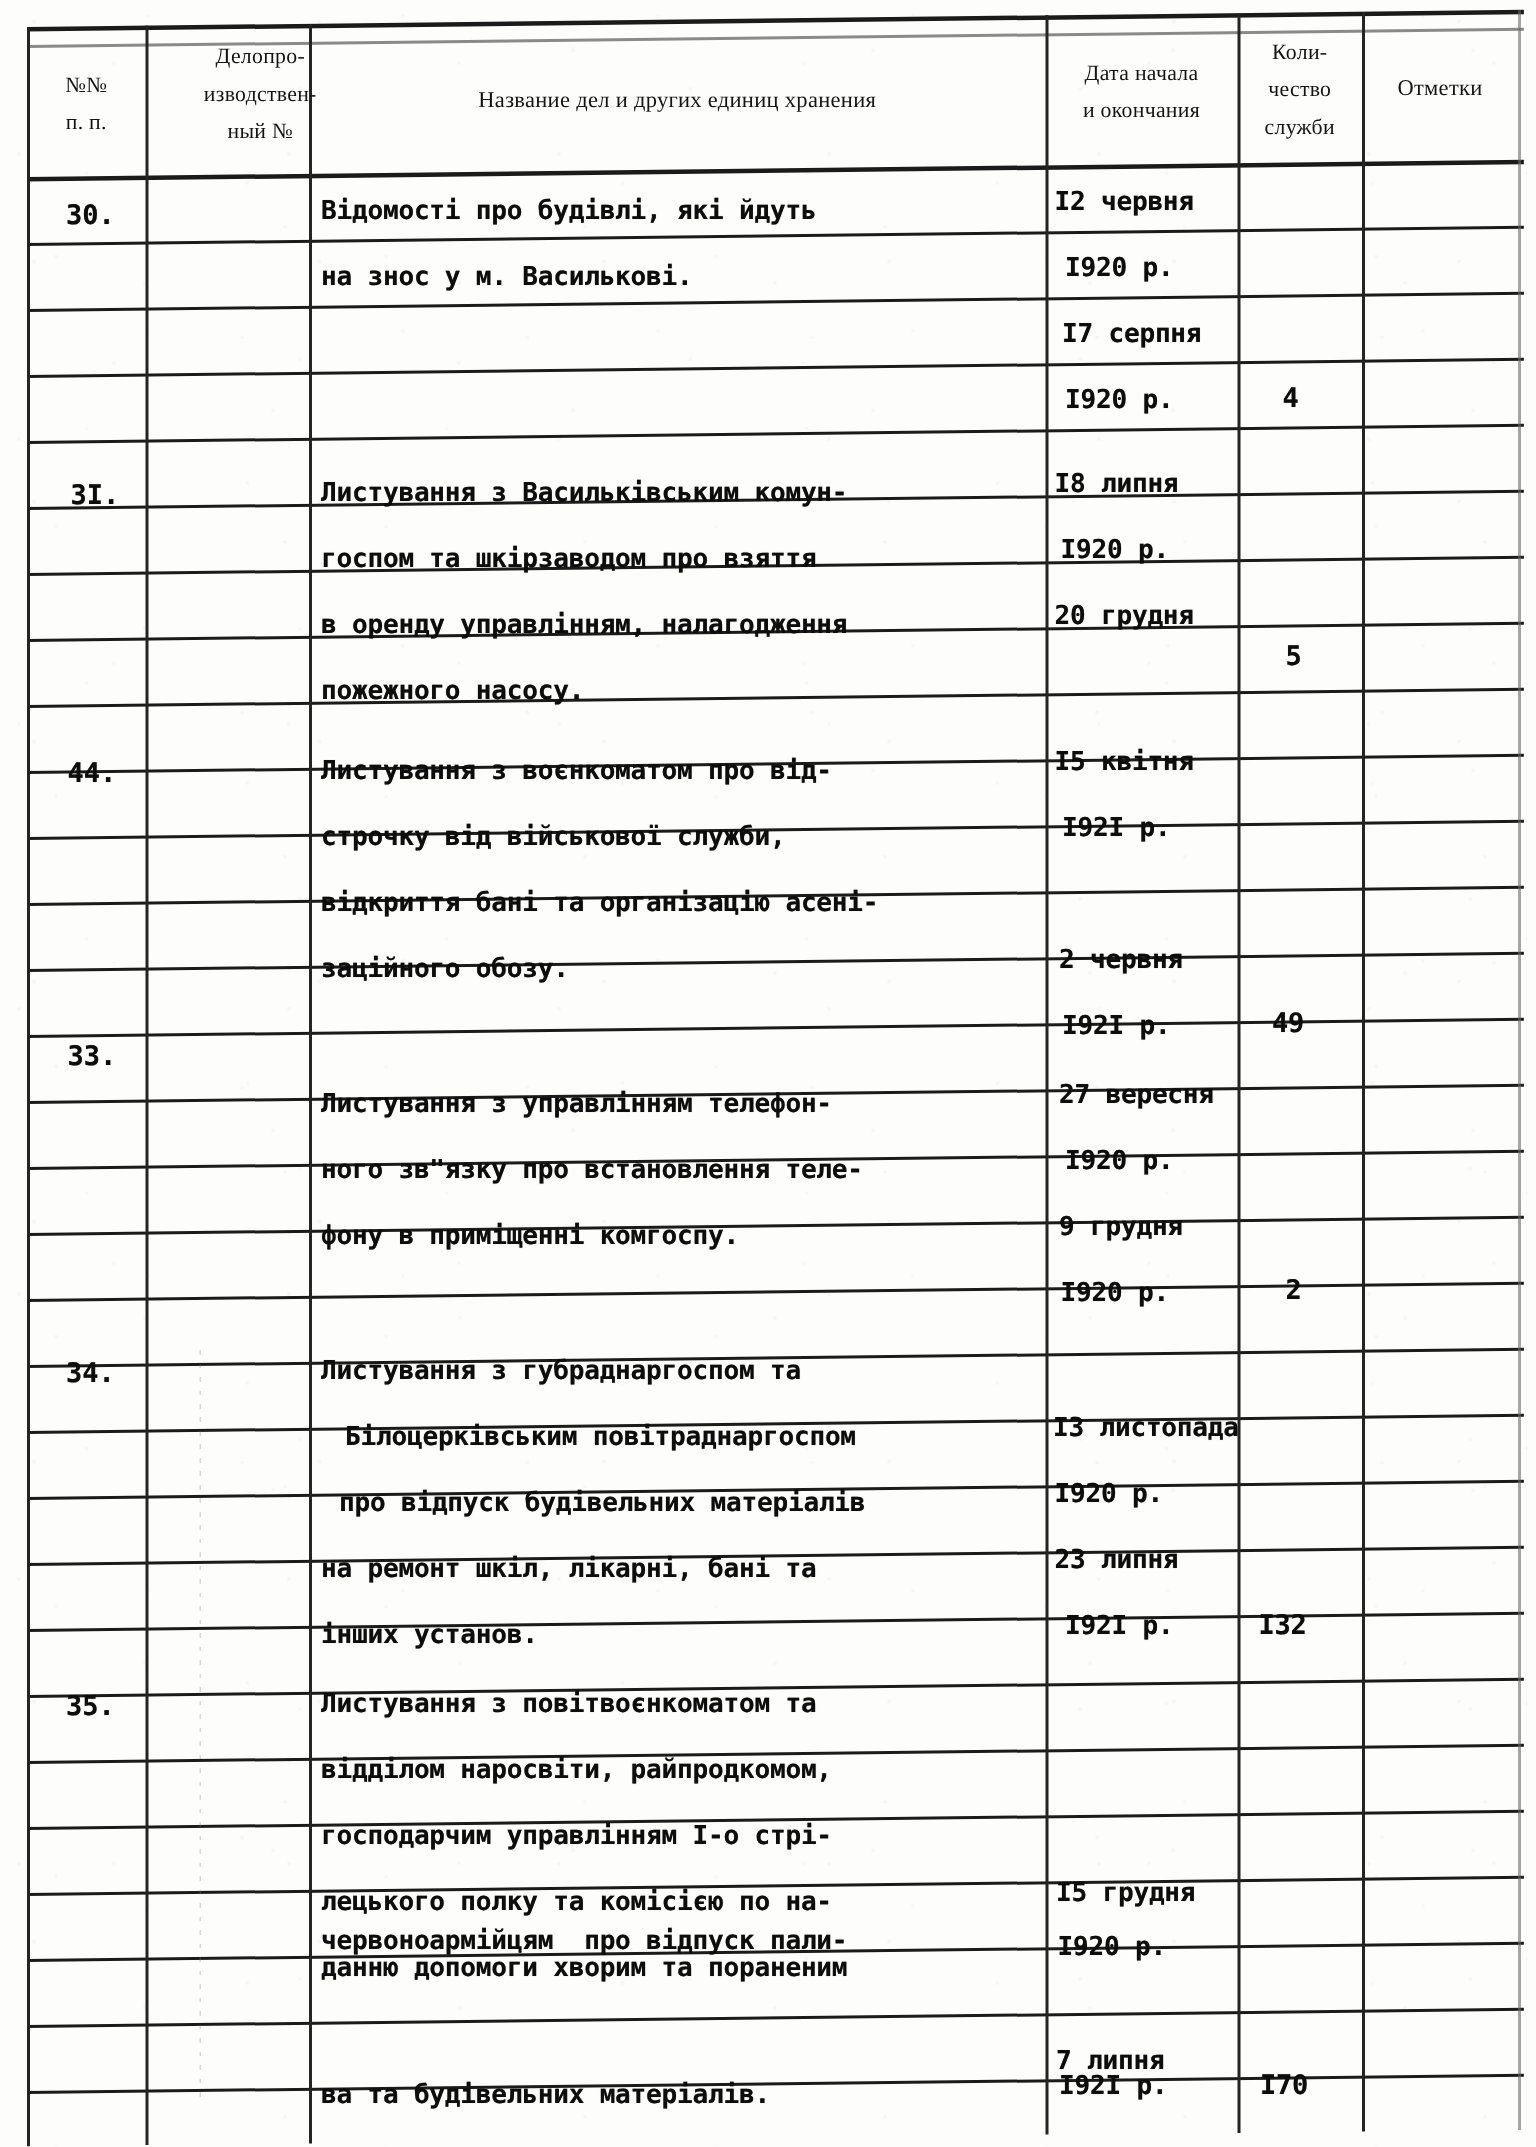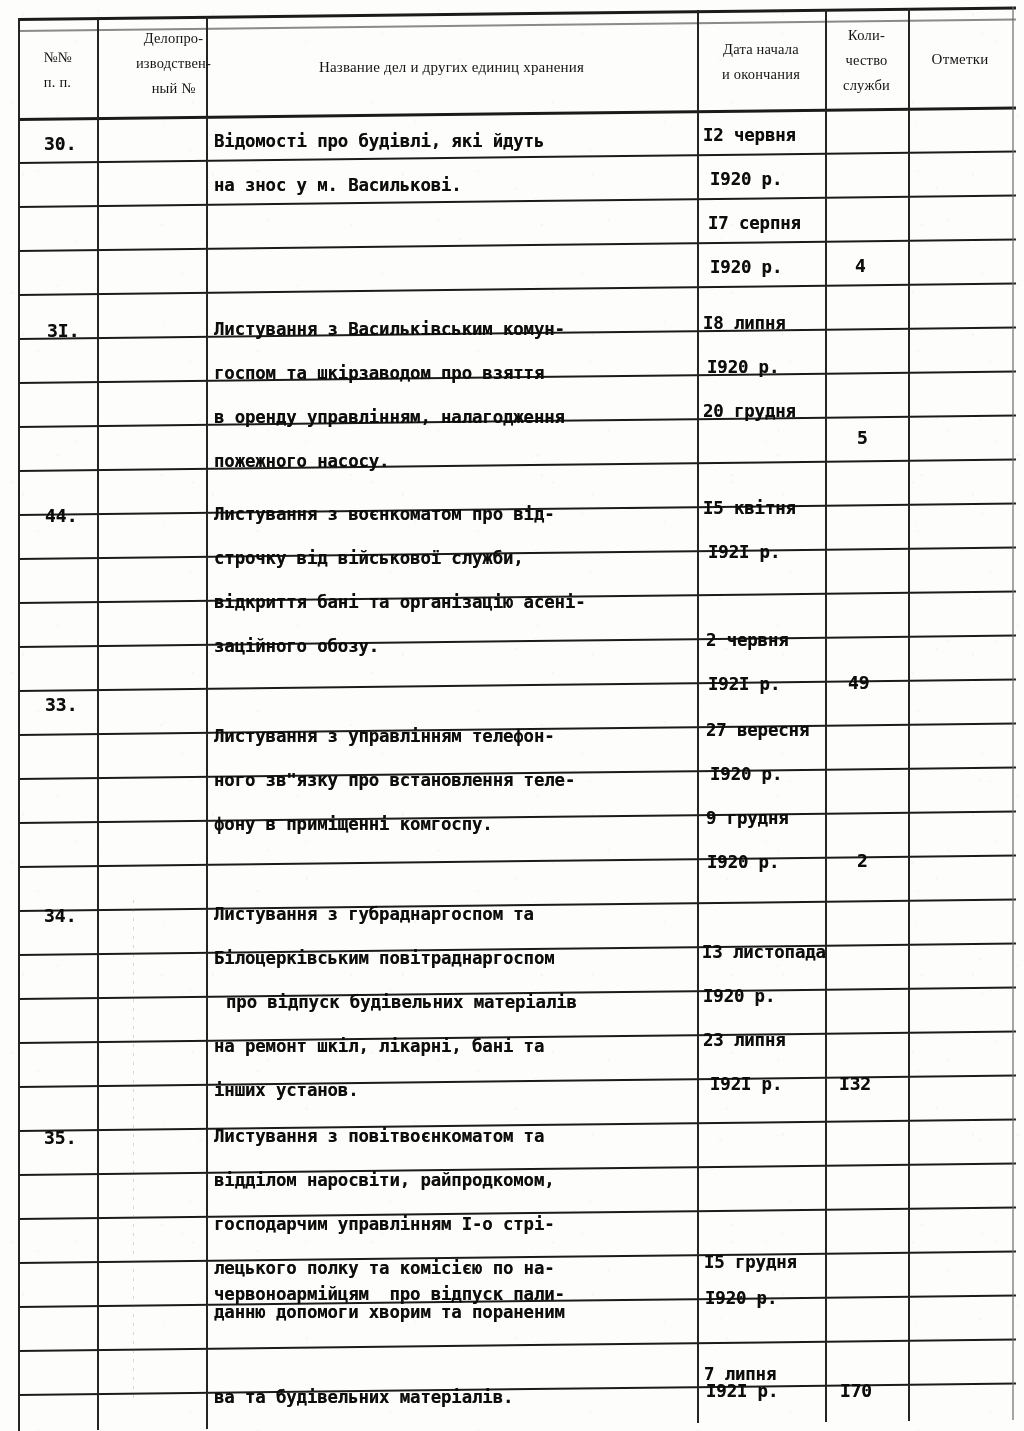--- a/index.html
+++ b/index.html
@@ -184,21 +184,21 @@
       <div class="tw " style="left: 214px; top: 406.746px;">в оренду управлінням, налагодження</div>
       <div class="tw " style="left: 214px; top: 450.746px;">пожежного насосу.</div>
       <div class="tw " style="left: 214px; top: 503.746px;">Листування з воєнкоматом про від-</div>
       <div class="tw " style="left: 214px; top: 547.746px;">строчку від військової служби,</div>
       <div class="tw " style="left: 214px; top: 591.746px;">відкриття бані та організацію асені-</div>
       <div class="tw " style="left: 214px; top: 635.746px;">заційного обозу.</div>
       <div class="tw " style="left: 214px; top: 725.746px;">Листування з управлінням телефон-</div>
       <div class="tw " style="left: 214px; top: 769.746px;">ного зв"язку про встановлення теле-</div>
       <div class="tw " style="left: 214px; top: 813.746px;">фону в приміщенні комгоспу.</div>
       <div class="tw " style="left: 214px; top: 903.746px;">Листування з губраднаргоспом та</div>
-      <div class="tw " style="left: 214px; top: 947.746px;">Білоцерківським повітраднаргоспом</div>
+      <div class="tw " style="left: 230px; top: 947.746px;">Білоцерківським повітраднаргоспом</div>
       <div class="tw " style="left: 226px; top: 991.746px;">про відпуск будівельних матеріалів</div>
       <div class="tw " style="left: 214px; top: 1035.75px;">на ремонт шкіл, лікарні, бані та</div>
       <div class="tw " style="left: 214px; top: 1079.75px;">інших установ.</div>
       <div class="tw " style="left: 214px; top: 1125.75px;">Листування з повітвоєнкоматом та</div>
       <div class="tw " style="left: 214px; top: 1169.75px;">відділом наросвіти, райпродкомом,</div>
       <div class="tw " style="left: 214px; top: 1213.75px;">господарчим управлінням I-о стрі-</div>
       <div class="tw " style="left: 214px; top: 1257.75px;">лецького полку та комісією по на-</div>
       <div class="tw " style="left: 214px; top: 1301.75px;">данню допомоги хворим та пораненим</div>
       <div class="tw " style="left: 214px; top: 1284px;">червоноармійцям  про відпуск пали-</div>
       <div class="tw " style="left: 214px; top: 1386.75px;">ва та будівельних матеріалів.</div>

